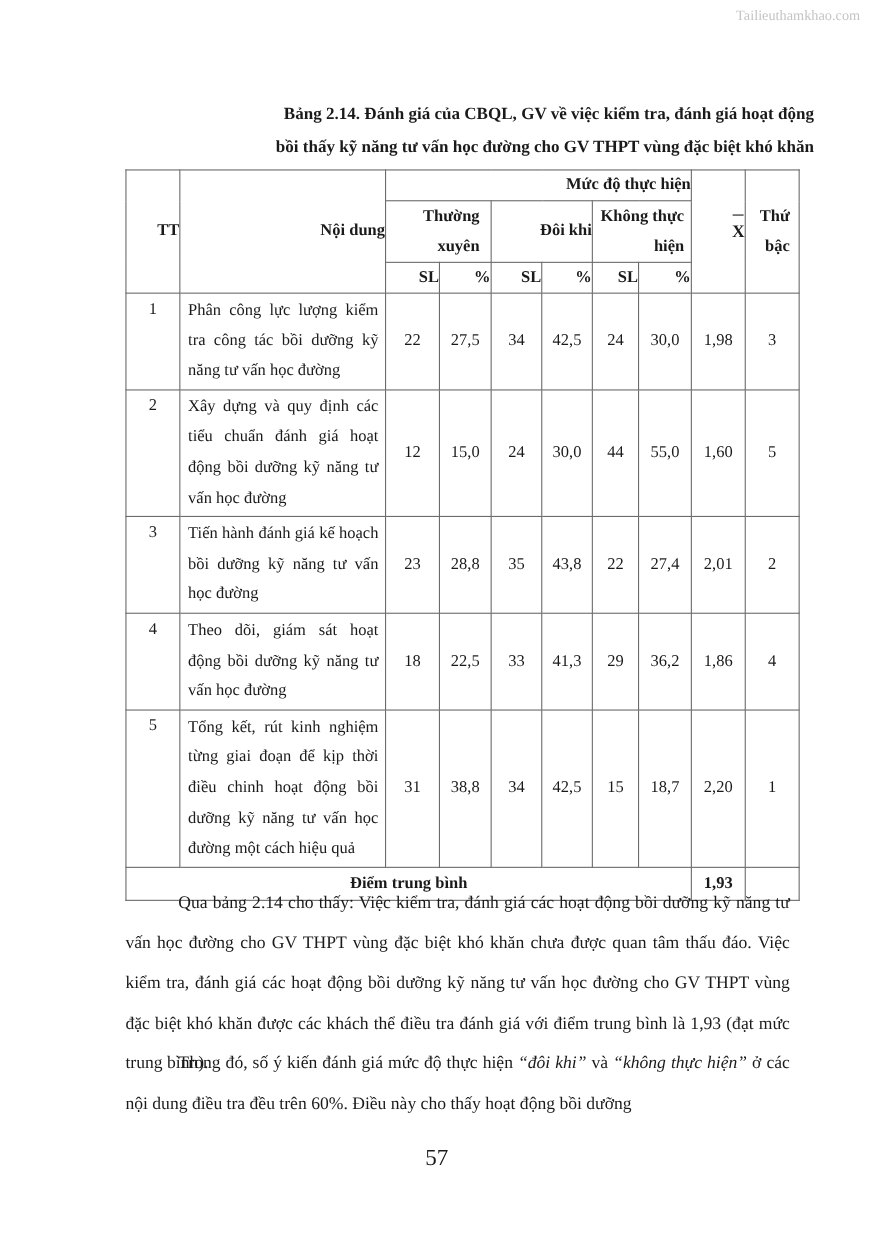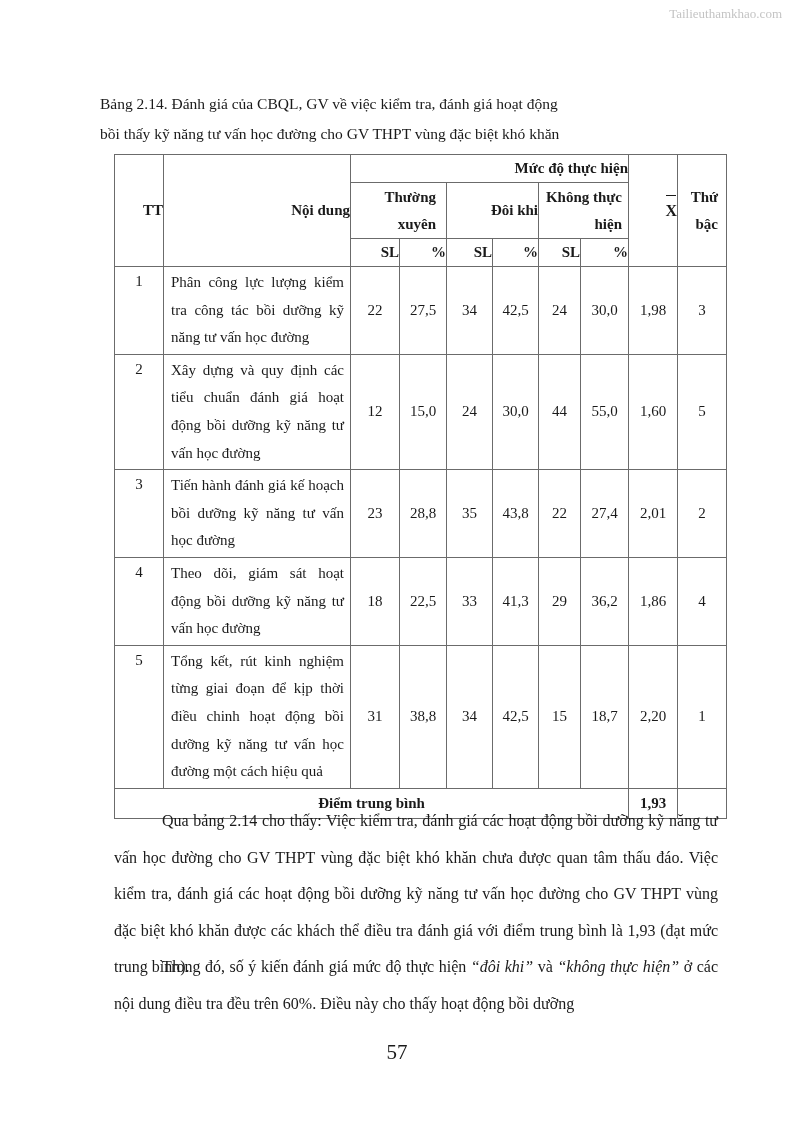--- a/index.html
+++ b/index.html
@@ -1,20 +1,20 @@
 <!DOCTYPE html>
 <html><head>
 <meta charset="utf-8">
 <style>
   html, body { margin: 0; padding: 0; background: #ffffff; }
   body { width: 794px; height: 1123px; position: relative; overflow: hidden;
          font-family: "Liberation Serif", "DejaVu Serif", serif; color: #1a1a1a; }
   .watermark { position: absolute; top: 6px; right: 12px; font-family: Liberation Serif, serif;
                font-size: 13px; color: #c4c4c4; letter-spacing: 0px; }
-  .caption { position: absolute; left: 100px; width: 640px; text-align: left; font-weight: normal; font-size: 15.5px; }
+  .caption { position: absolute; left: 100px; width: 640px; text-align: right; font-weight: bold; font-size: 15.5px; }
   .caption.l1 { top: 95px; }
   .caption.l2 { top: 125px; }
   table.data { position: absolute; left: 114px; top: 154px; border-collapse: collapse; table-layout: fixed;
                font-size: 15px; }
   table.data td, table.data th { border: 1px solid #6b6b6b; padding: 0; text-align: center; vertical-align: middle; }
   table.data th { font-weight: bold; font-size: 15px; line-height: 27px; text-align: right; }
   .content-cell { text-align: justify !important; text-align-last: left; padding: 2px 6px 2px 7px !important;
                   line-height: 27.6px; font-size: 15px; }
   .tt-cell { vertical-align: top !important; padding-top: 2px !important; line-height: 24px; }
   .xbar { display: inline-block; position: relative; font-weight: bold; font-size: 16px; }

